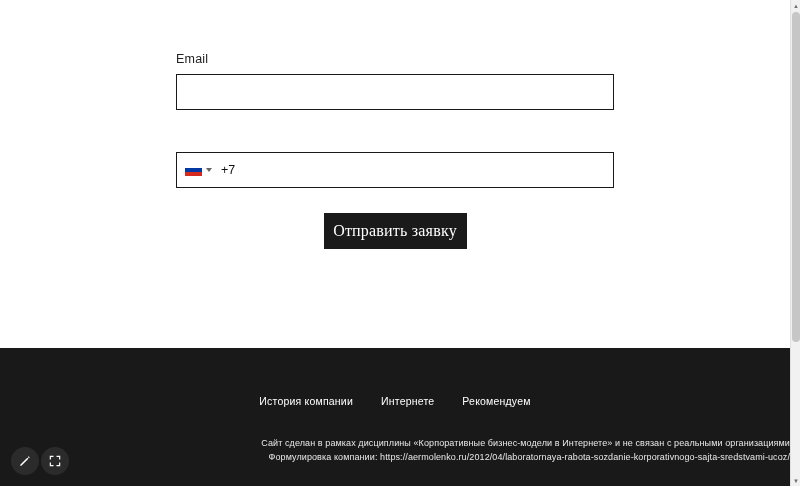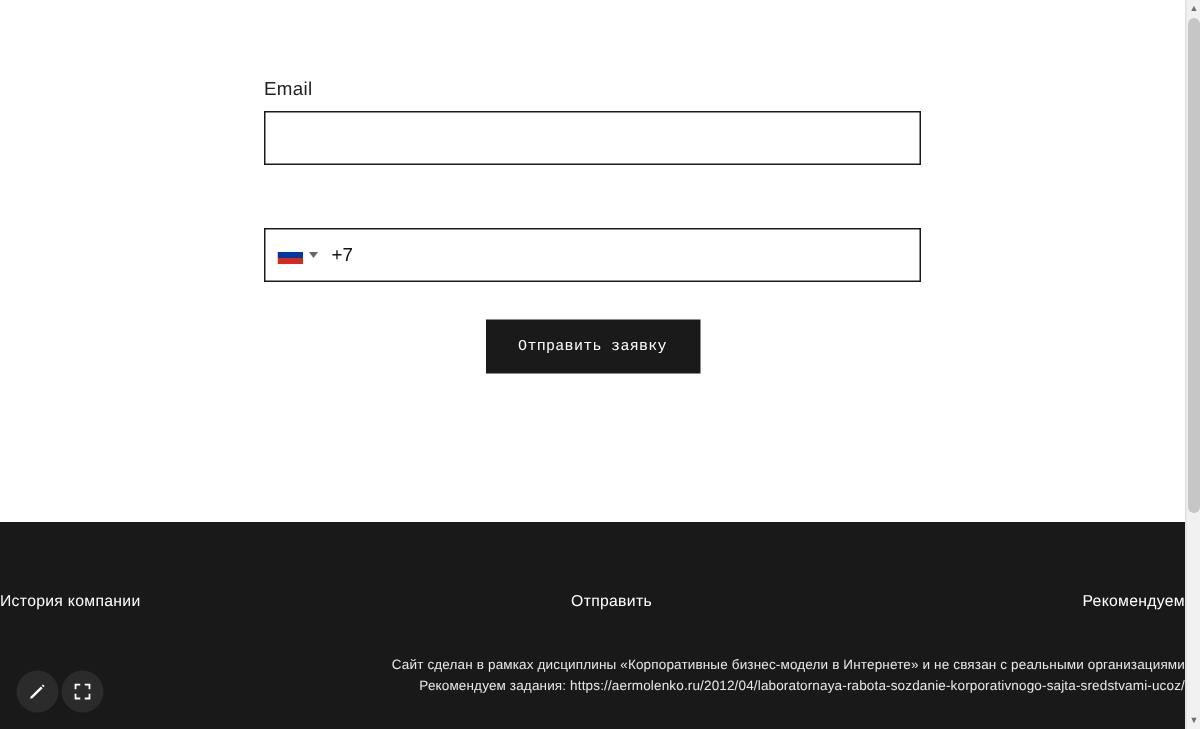--- a/index.html
+++ b/index.html
@@ -113,40 +113,40 @@
     margin-top: 25px;
     display: flex;
     justify-content: center;
   }
   .submit-btn {
     width: 143px;
     height: 36px;
     background: #1a1a1a;
     color: #ffffff;
     border: 0;
-    font-size: 10px;
+    font-size: 16px;
     letter-spacing: 0.2px;
     cursor: pointer;
-    font-family: Liberation Mono, monospace;
+    font-family: Liberation Serif, serif;
   }
 
   
   .footer {
     position: absolute;
     left: 0;
     top: 348px;
     width: 790px;
     height: 138px;
     background: #191919;
     color: #ffffff;
   }
   .footer-nav {
     display: flex;
-    justify-content: space-between;
-    gap: 49px;
+    justify-content: center;
+    gap: 28px;
     padding-top: 47px;
   }
   .footer-nav a {
     color: #ffffff;
     font-size: 10.5px;
     text-decoration: none;
     letter-spacing: 0.2px;
   }
   .footer-text {
     margin-top: 29px;
@@ -239,27 +239,27 @@
     </div>
 
     <div class="submit-row">
       <button class="submit-btn">Отправить заявку</button>
     </div>
   </div>
 
   <div class="footer">
     <div class="footer-nav">
       <a href="#">История компании</a>
-      <a href="#">Отправить</a>
+      <a href="#">Интернете</a>
       <a href="#">Рекомендуем</a>
     </div>
     <div class="footer-text">
       <div>Сайт сделан в рамках дисциплины «Корпоративные бизнес-модели в Интернете» и не связан с реальными организациями</div>
       <div>
-        <span>Рекомендуем задания: </span><a href="#">https://aermolenko.ru/2012/04/laboratornaya-rabota-sozdanie-korporativnogo-sajta-sredstvami-ucoz/</a>
+        <span>Формулировка компании: </span><a href="#">https://aermolenko.ru/2012/04/laboratornaya-rabota-sozdanie-korporativnogo-sajta-sredstvami-ucoz/</a>
       </div>
     </div>
   </div>
 
   <button class="fab fab-edit">
     <svg width="12" height="12" viewBox="0 0 16 16">
       <path d="M2 12.5 L11 3.5 L12.5 5 L3.5 14 L1.5 14.5 Z" fill="#ffffff"></path>
       <path d="M11.8 2.7 L13.3 4.2 L14.3 3.2 L12.8 1.7 Z" fill="#ffffff"></path>
     </svg>
   </button>

